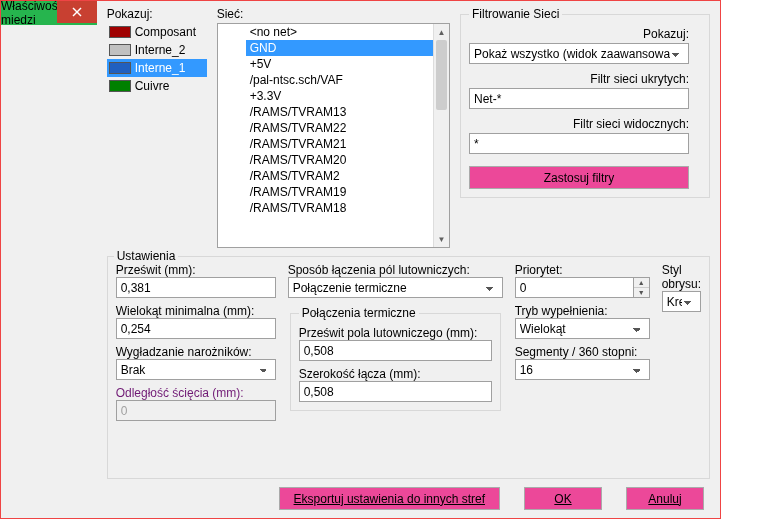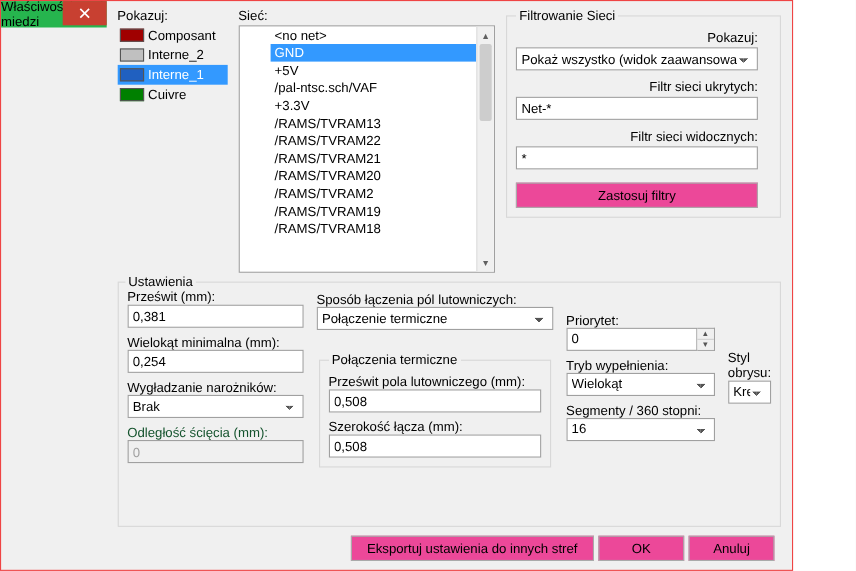--- a/index.html
+++ b/index.html
@@ -30,32 +30,32 @@
   .fieldset { border:1px solid #d8d8d8; padding:6px 20px 8px 8px; margin:0; }
   .fieldset > legend { padding:0 3px; }
   .filter-body { display:flex; flex-direction:column; gap:2px;align-items:flex-end; }
   select, input[type=text] { border:1px solid #a0a0a0; background:#fff; height:21px; padding:1px 4px; width:100%; }
   select { padding-right: 18px; background-image: linear-gradient(45deg, transparent 50%, #555 50%), linear-gradient(135deg, #555 50%, transparent 50%); background-position: calc(100% - 12px) 9px, calc(100% - 8px) 9px; background-size: 4px 4px, 4px 4px; background-repeat:no-repeat; appearance:none; }
   input[disabled] { background:#f0f0f0; color:#a0a0a0; }
   .btn { border:1px solid #aaa; background:#ec4899; height:23px; padding:0 14px; display:inline-flex; align-items:center; justify-content:center; }
   .btn.wide { width:100%; }
   .settings { border:1px solid #d8d8d8; margin-top:8px; padding:6px 8px 8px 8px; position:relative; flex:1; }
   .settings-legend { position:absolute; top:-8px; left:6px; background:#f0f0f0; padding:0 3px; }
-  .settings-grid { display:flex; gap:12px;align-items:center; }
+  .settings-grid { display:flex; gap:12px; }
   .scol { display:flex; flex-direction:column; }
   .scol .group { margin-bottom:6px; }
-  .scol label.disabled { color:#14532d; }
-  .inner-fieldset { border:1px solid #d8d8d8; padding:6px 8px 2px 8px; margin-top:14px; }
+  .scol label.disabled { color:#701a75; }
+  .inner-fieldset { border:1px solid #d8d8d8; padding:6px 8px 2px 8px; margin-top:2px; }
   .inner-fieldset legend { padding:0 3px; }
   .spinwrap { display:flex; }
   .spinwrap input { flex:1; }
   .spinbtns { display:flex; flex-direction:column; width:16px; border:1px solid #a0a0a0; border-left:none; }
   .spinbtns div { flex:1; display:flex; align-items:center; justify-content:center; font-size:7px; background:#f0f0f0; color:#555; }
   .spinbtns div:first-child { border-bottom:1px solid #ccc; }
-  .footer { display:flex; justify-content:flex-end; gap:4px; padding:8px 6px 0 0; }
+  .footer { display:flex; justify-content:flex-end; gap:24px; padding:8px 6px 0 0;text-decoration:underline; }
   .footer .btn { min-width:78px; }
 </style>
 </head>
 <body>
 
 <div class="window">
   <div class="titlebar">
     <span class="title">Właściwości stref miedzi</span>
     <div class="closebtn">
       <svg viewBox="0 0 10 10">

